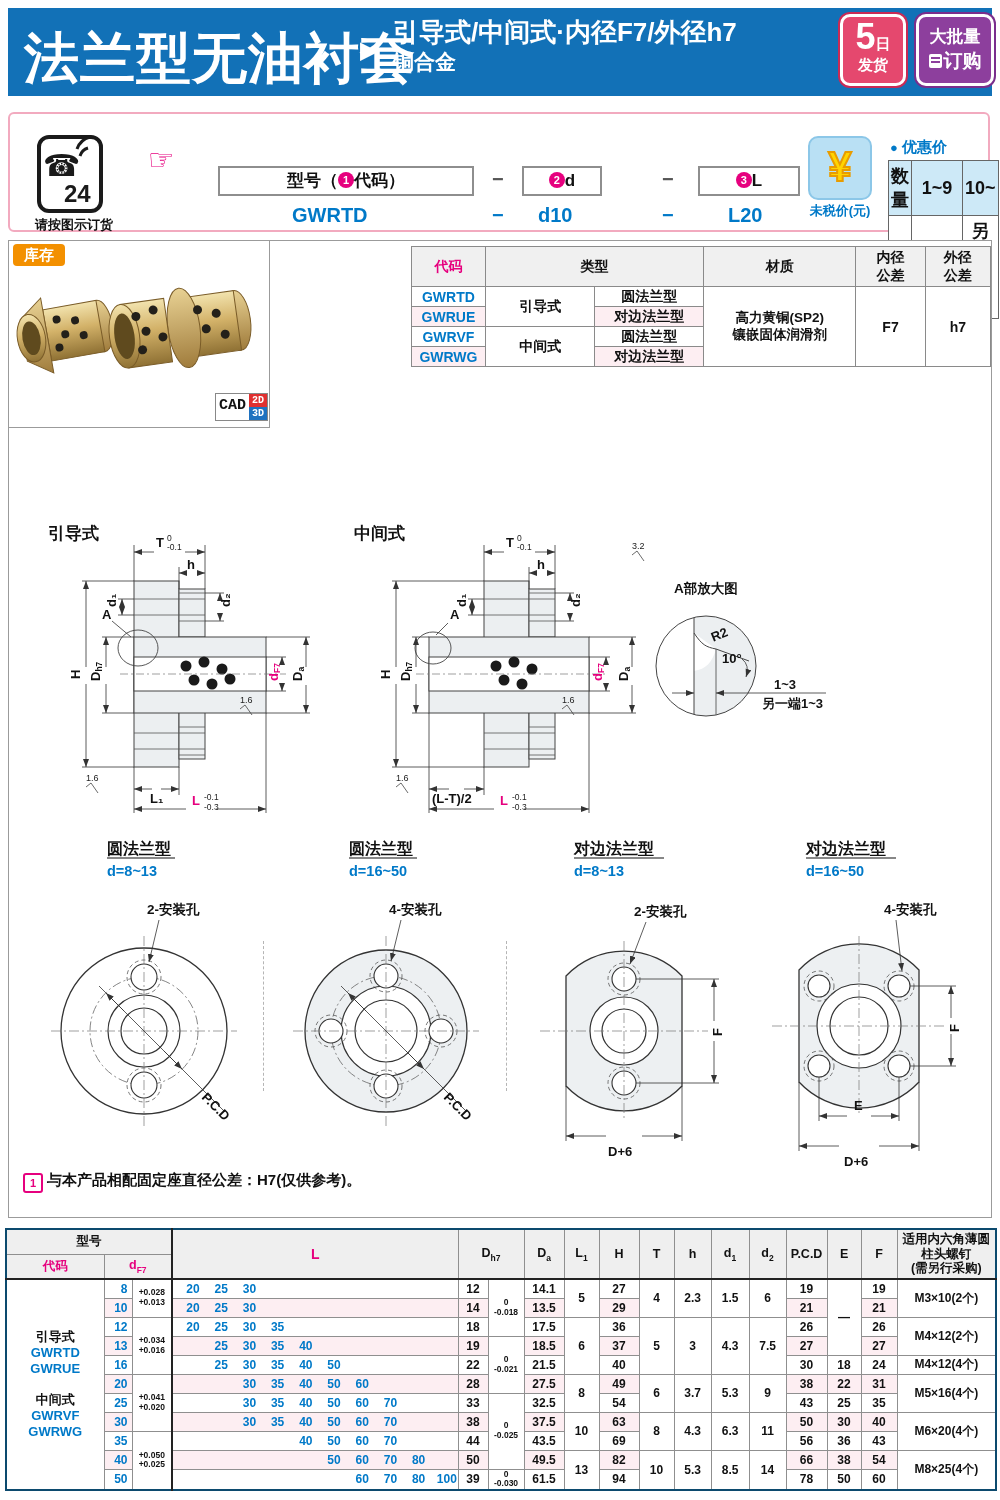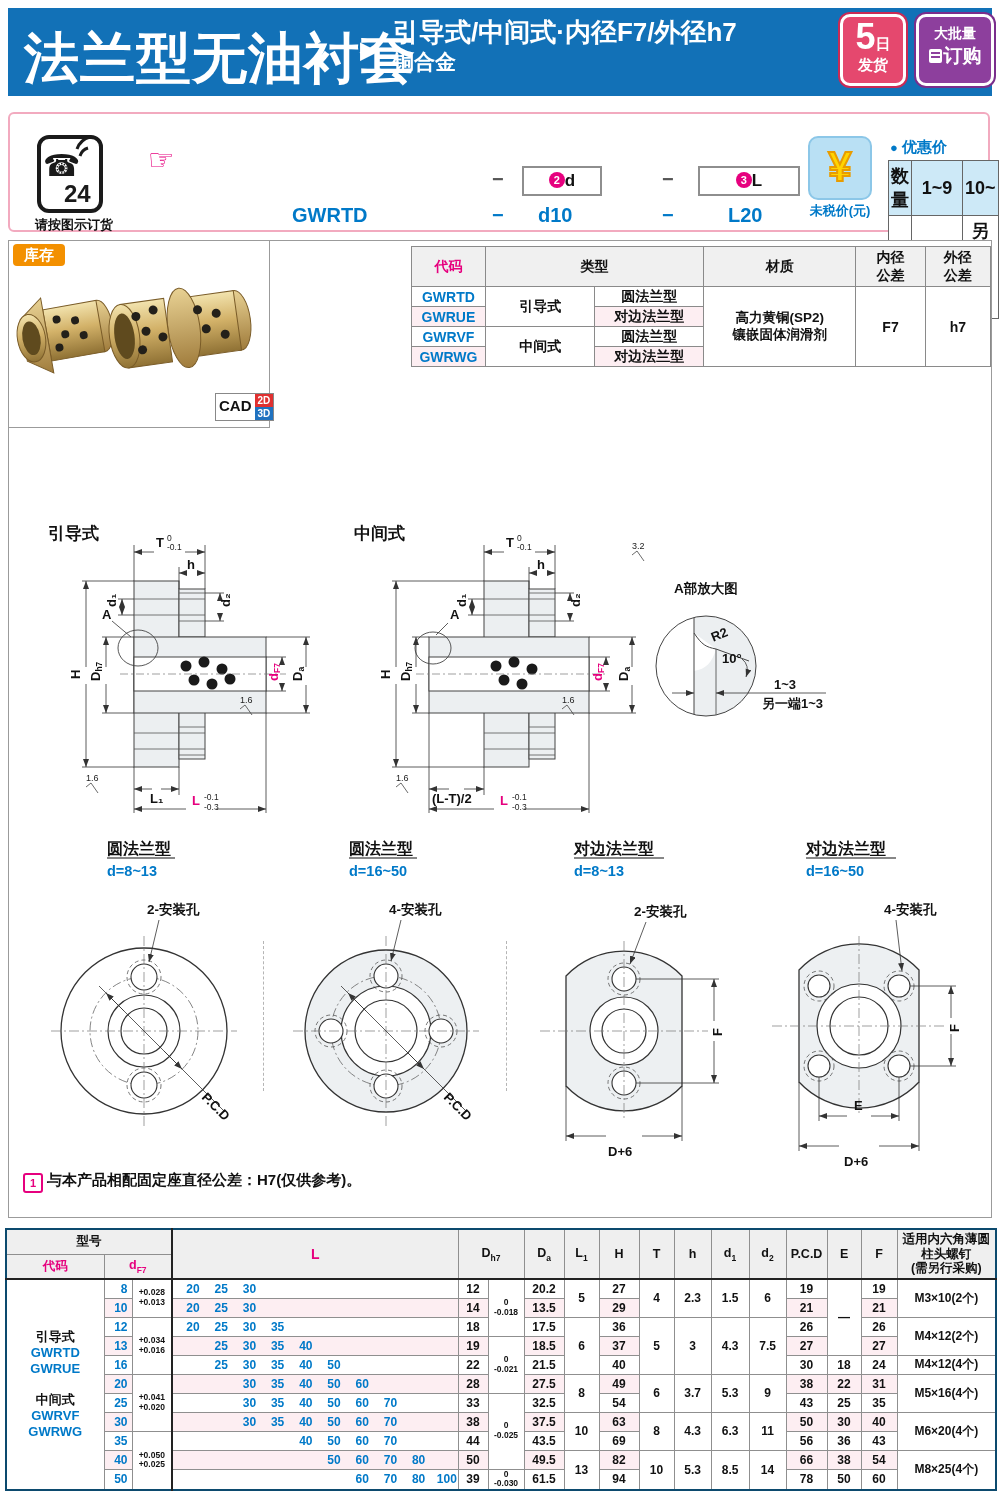--- a/index.html
+++ b/index.html
@@ -11,21 +11,21 @@
   .tarrow{position:absolute;left:352px;top:28px;font-size:24px;color:#fff;}
   .subt{position:absolute;left:385px;top:8px;color:#fff;font-weight:bold;line-height:1.25;}
   .s1{font-size:26px;} .s2{font-size:21px;}
   .badge{position:absolute;top:6px;height:72px;border:3px solid #fff;border-radius:10px;color:#fff;
          text-align:center;box-sizing:border-box;padding-top:2px;}
   .ship{left:832px;width:66px;background:#e5486e;box-shadow:0 0 0 2px #c92a55;}
   .bulk{left:908px;width:78px;background:#8d3f9d;box-shadow:0 0 0 2px #7a2e8c;}
   .ship .big{font-size:36px;font-weight:bold;line-height:1;}
   .ship .small{font-size:15px;font-weight:bold;}
   .ship .b2{font-size:15px;font-weight:bold;margin-top:1px;}
-  .bulk .b3{font-size:14px;font-weight:bold;margin-top:6px;}
+  .bulk .b3{font-size:17px;font-weight:bold;margin-top:6px;}
   .bulk .b4{font-size:19px;font-weight:bold;display:flex;align-items:center;justify-content:center;gap:2px;}
   .doc-ic{display:inline-block;width:13px;height:14px;background:#fff;border-radius:2px;position:relative;}
   .doc-ic:before{content:"";position:absolute;left:2px;top:3px;width:9px;height:2px;background:#8d3f9d;box-shadow:0 4px 0 #8d3f9d;}
   
   .orderp{position:absolute;left:8px;top:112px;width:982px;height:120px;border:2px solid #f2aabf;border-radius:6px;background:#fff;box-sizing:border-box;}
   .phone{position:absolute;left:26px;top:20px;width:68px;height:80px;}
   .phcap{position:absolute;left:4px;top:102px;width:120px;text-align:center;font-size:13px;font-weight:bold;}
   .finger{position:absolute;left:138px;top:28px;font-size:30px;color:#e6007e;}
   .instr{position:absolute;left:186px;top:26px;font-size:17px;font-weight:bold;}
   .cnum{display:inline-block;width:16px;height:16px;border-radius:50%;background:#e6007e;color:#fff;
@@ -47,21 +47,21 @@
   .ptab{position:absolute;left:878px;top:46px;border-collapse:collapse;font-size:18px;font-weight:bold;}
   .ptab td{border:1px solid #666;text-align:center;padding:3px 2px;background:#fff;}
   .ptab tr:first-child td{background:#cde9f7;}
   .ptab td:nth-child(1){width:36px;} .ptab td:nth-child(2){width:36px;} .ptab td:nth-child(3){width:58px;}
   
   .mainbox{position:absolute;left:8px;top:240px;width:984px;height:978px;border:1px solid #9b9b9b;box-sizing:border-box;background:#fff;}
   .photoframe{position:absolute;left:0;top:0;width:260px;height:186px;border-right:1px solid #9b9b9b;border-bottom:1px solid #9b9b9b;}
   .stockb{position:absolute;left:4px;top:3px;width:52px;height:22px;background:#f39000;color:#fff;font-size:15px;
           font-weight:bold;text-align:center;line-height:22px;border-radius:4px;}
   .photo{position:absolute;left:2px;top:26px;}
-  .cadlogo{position:absolute;left:206px;top:152px;display:flex;align-items:stretch;border:1px solid #888;background:#fff;}
+  .cadlogo{position:absolute;left:206px;top:152px;display:flex;align-items:stretch;border:1px solid #888;background:#fff;font-family:Liberation Mono, monospace;}
   .cadlogo .c1{font-size:15px;font-weight:bold;padding:3px 3px;}
   .cadlogo .c2{display:flex;flex-direction:column;}
   .cadlogo .c2 span{font-size:10px;font-weight:bold;color:#fff;padding:0 3px;line-height:13px;}
   .cadlogo .r2d{background:#e03030;} .cadlogo .r3d{background:#1f72c0;}
   
   .spec{position:absolute;left:402px;top:5px;border-collapse:collapse;font-size:14px;}
   .spec th,.spec td{border:1px solid #8a8a8a;text-align:center;padding:0 2px;box-sizing:border-box;}
   .spec th{background:#f0f0f0;font-size:14px;height:40px;font-weight:bold;}
   .spec .hm{color:#e6007e;}
   .spec td{height:20px;font-weight:bold;}
@@ -138,20 +138,21 @@
     <div class="phone">
       <svg width="68" height="80" viewBox="0 0 68 80">
         <rect x="3" y="3" width="62" height="74" rx="10" fill="#fff" stroke="#1a1a1a" stroke-width="4"></rect>
         <text x="7" y="42" font-size="30" fill="#1a1a1a">☎</text>
         <path d="M44,22 a12,12 0 0 1 8,-8 M41,15 a19,19 0 0 1 13,-12" fill="none" stroke="#1a1a1a" stroke-width="3"></path>
         <text x="28" y="68" font-size="24" font-weight="bold" fill="#1a1a1a">24</text>
       </svg>
     </div>
     <div class="phcap">请按图示订货</div>
     <div class="finger">☞</div>
+    <div class="obox b1p"><span>型号（</span><span class="cnum">1</span><span>代码）</span></div>
     <span class="dash d1p">−</span>
     <div class="obox b2p"><span class="cnum">2</span><span>d</span></div>
     <span class="dash d2p">−</span>
     <div class="obox b3p"><span class="cnum">3</span><span>L</span></div>
     <div class="ex exm">GWRTD</div>
     <span class="ex exd1">−</span>
     <div class="ex exd">d10</div>
     <span class="ex exd2">−</span>
     <div class="ex exl">L20</div>
     <div class="yen"><span>¥</span></div>
@@ -708,21 +709,21 @@
         <td class="lcell bL">
             <span class="lval" style="left: 6px;">20</span>
             <span class="lval" style="left: 34.2px;">25</span>
             <span class="lval" style="left: 62.4px;">30</span>
           </td>
         <td>12</td>
         <td class="tolc m" rowspan="3">
             <div>0</div>
             <div>-0.018</div>
           </td>
-        <td>20.2</td>
+        <td>14.1</td>
         <td class="m" rowspan="2">5</td>
         <td>27</td>
         <td class="m" rowspan="2">4</td>
         <td class="m" rowspan="2">2.3</td>
         <td class="m" rowspan="2">1.5</td>
         <td class="m" rowspan="2">6</td>
         <td>19</td>
         <td class="m" rowspan="4">—</td>
         <td>19</td>
         <td class="m screwc" rowspan="2">M3×10(2个)</td>

